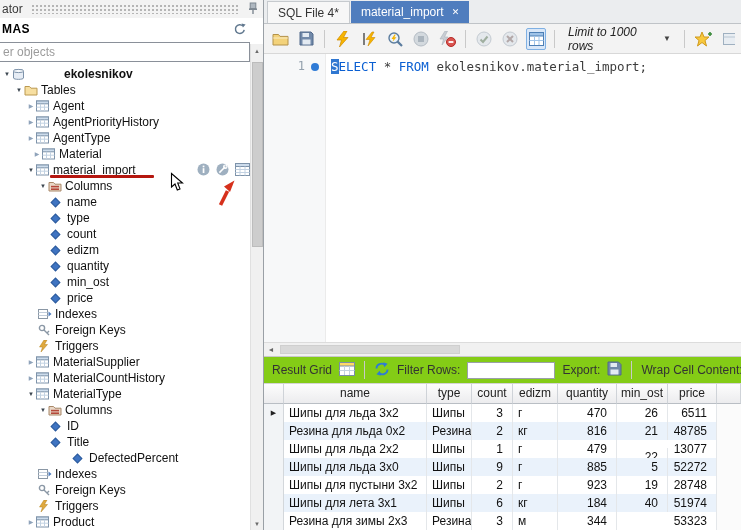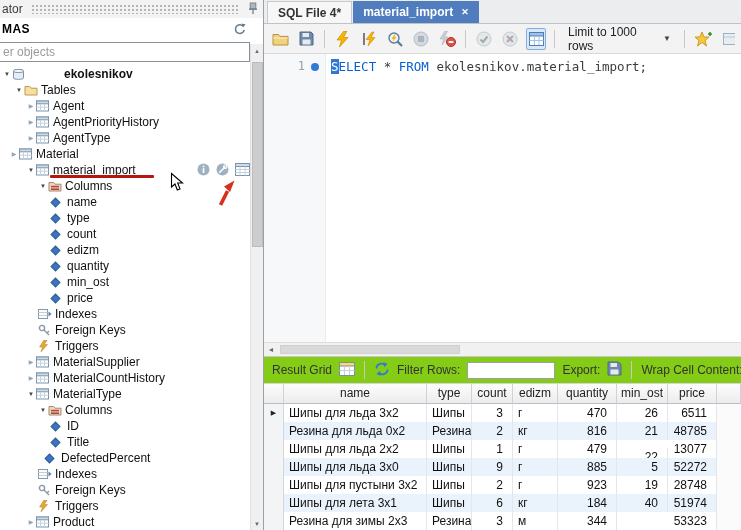--- a/index.html
+++ b/index.html
@@ -30,29 +30,29 @@
   .vscroll{position:absolute;right:0;top:44px;bottom:0;width:13px;background:#f0f0f0;border-left:1px solid #e0e0e0;}
   .sb-btn{height:13px;display:flex;align-items:center;justify-content:center;font-size:6px;color:#6a6a6a;}
   .sb-btn.down{position:absolute;bottom:0;left:0;right:0;}
   .sb-thumb{position:absolute;left:1px;top:18px;width:11px;height:185px;background:#cdcdcd;border:1px solid #bcbcbc;}
   #mouse-cursor{position:absolute;left:170px;top:172px;z-index:30;}
   #red-arrow{position:absolute;left:214px;top:177px;z-index:29;}
 
   
   #main{position:absolute;left:264px;top:0;width:477px;height:530px;background:#fff;}
   .tabbar{height:24px;background:#ebedef;border-bottom:1px solid #bfc3c7;display:flex;align-items:flex-end;padding-left:3px;gap:1px;}
-  .tab{height:22px;display:flex;align-items:center;padding:0 10px;gap:8px;font-weight:bold;}
+  .tab{height:22px;display:flex;align-items:center;padding:0 10px;gap:8px;}
   .tab.inactive{background:#f7f7f7;border:1px solid #c6cace;border-bottom:none;color:#333;}
   .tab.active{background:#4f7dbe;color:#fff;}
   .tab-close{font-size:9px;color:#fff;line-height:10px;}
   .toolbar{height:30px;background:#f3f3f3;border-bottom:1px solid #d8d8d8;display:flex;align-items:center;padding:0 6px;gap:6px;overflow:hidden;}
   .tbtn{display:flex;align-items:center;justify-content:center;min-width:20px;height:22px;}
   .tbtn.pressed{background:#d9e7f8;border:1px solid #7fb0e3;border-radius:2px;}
   .tsep{width:1px;height:18px;background:#c9c9c9;margin:0 2px;flex:none;}
-  .limit-dd{display:flex;align-items:center;gap:8px;padding:2px 5px;color:#222;}
+  .limit-dd{display:flex;align-items:center;gap:8px;padding:2px 5px;color:#222;font-style:italic;}
   .dd-arrow{font-size:8px;color:#444;}
   .edge-cut{margin-left:auto;margin-right:-4px;flex:none;}
   .editor{height:288px;background:#fff;display:flex;align-items:flex-start;}
   .gutter{width:62px;height:100%;flex:none;background:#f7f8f9;border-right:1px solid #ebebeb;display:flex;justify-content:flex-end;padding-top:5px;}
   .lnum{font-family:"DejaVu Sans Mono",monospace;font-size:12px;color:#94a1ae;}
   .stmt-dot{width:8px;height:8px;border-radius:50%;background:#2f7bd6;margin:4px 6px 0 6px;flex:none;}
   .code{font-family:"DejaVu Sans Mono",monospace;font-size:12.5px;padding:5px 0 0 5px;white-space:pre;color:#3c3c3c;}
   .kw{color:#0a5fd2;}
   .sel{background:#2f77d1;color:#fff;}
   .hscroll{height:15px;background:#f1f1f1;border-top:1px solid #dcdcdc;border-bottom:1px solid #c9c9c9;display:flex;align-items:center;}
@@ -150,21 +150,21 @@
             <svg width="13" height="12" viewBox="0 0 13 12">
               <rect x="0.5" y="1" width="12" height="10" fill="#ffffff" stroke="#7e93aa"></rect>
               <rect x="0.5" y="1" width="12" height="2.8" fill="#cddcec" stroke="#7e93aa"></rect>
               <line x1="4.5" y1="3.8" x2="4.5" y2="11" stroke="#c3d2e2"></line>
               <line x1="8.5" y1="3.8" x2="8.5" y2="11" stroke="#c3d2e2"></line>
               <line x1="0.5" y1="7.2" x2="12.5" y2="7.2" stroke="#c3d2e2"></line>
             </svg>
           </span>
           <span class="tlabel">AgentType</span>
         </div>
-        <div class="trow" style="padding-left: 9px; align-items: center;">
+        <div class="trow" style="padding-left: 32px; align-items: center;">
           <span class="arrow collapsed">▶</span>
           <span class="ticon">
             <svg width="13" height="12" viewBox="0 0 13 12">
               <rect x="0.5" y="1" width="12" height="10" fill="#ffffff" stroke="#7e93aa"></rect>
               <rect x="0.5" y="1" width="12" height="2.8" fill="#cddcec" stroke="#7e93aa"></rect>
               <line x1="4.5" y1="3.8" x2="4.5" y2="11" stroke="#c3d2e2"></line>
               <line x1="8.5" y1="3.8" x2="8.5" y2="11" stroke="#c3d2e2"></line>
               <line x1="0.5" y1="7.2" x2="12.5" y2="7.2" stroke="#c3d2e2"></line>
             </svg>
           </span>
@@ -358,21 +358,21 @@
           <span class="tlabel">ID</span>
         </div>
         <div class="trow" style="padding-left: 50px;">
           <span class="ticon">
             <svg width="11" height="11" viewBox="0 0 10 10">
               <rect x="2.2" y="2.2" width="5.6" height="5.6" transform="rotate(45 5 5)" fill="#3f74c2" stroke="#2a5a9e"></rect>
             </svg>
           </span>
           <span class="tlabel">Title</span>
         </div>
-        <div class="trow" style="padding-left: 44px;">
+        <div class="trow" style="padding-left: 72px;">
           <span class="ticon">
             <svg width="11" height="11" viewBox="0 0 10 10">
               <rect x="2.2" y="2.2" width="5.6" height="5.6" transform="rotate(45 5 5)" fill="#3f74c2" stroke="#2a5a9e"></rect>
             </svg>
           </span>
           <span class="tlabel">DefectedPercent</span>
         </div>
         <div class="trow" style="padding-left: 38px;">
           <span class="ticon">
             <svg width="14" height="12" viewBox="0 0 14 12">

